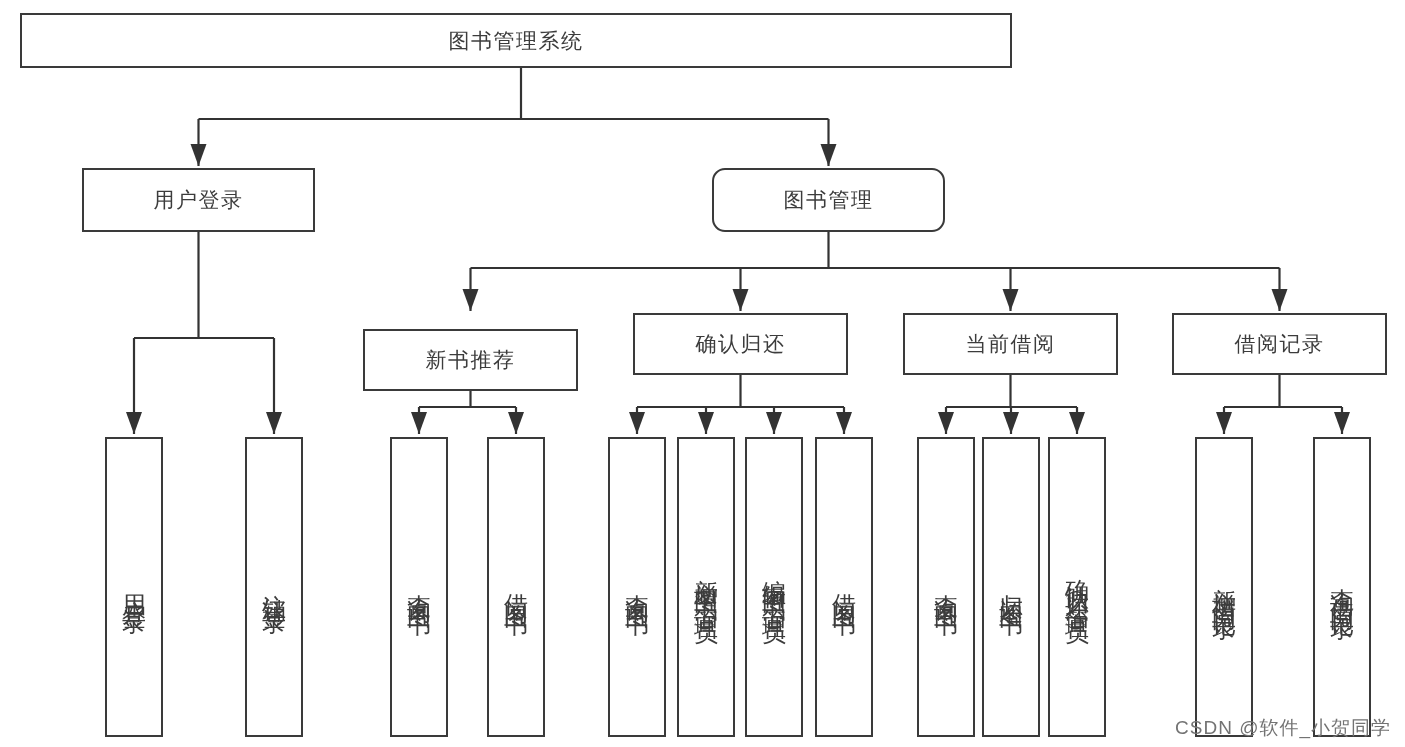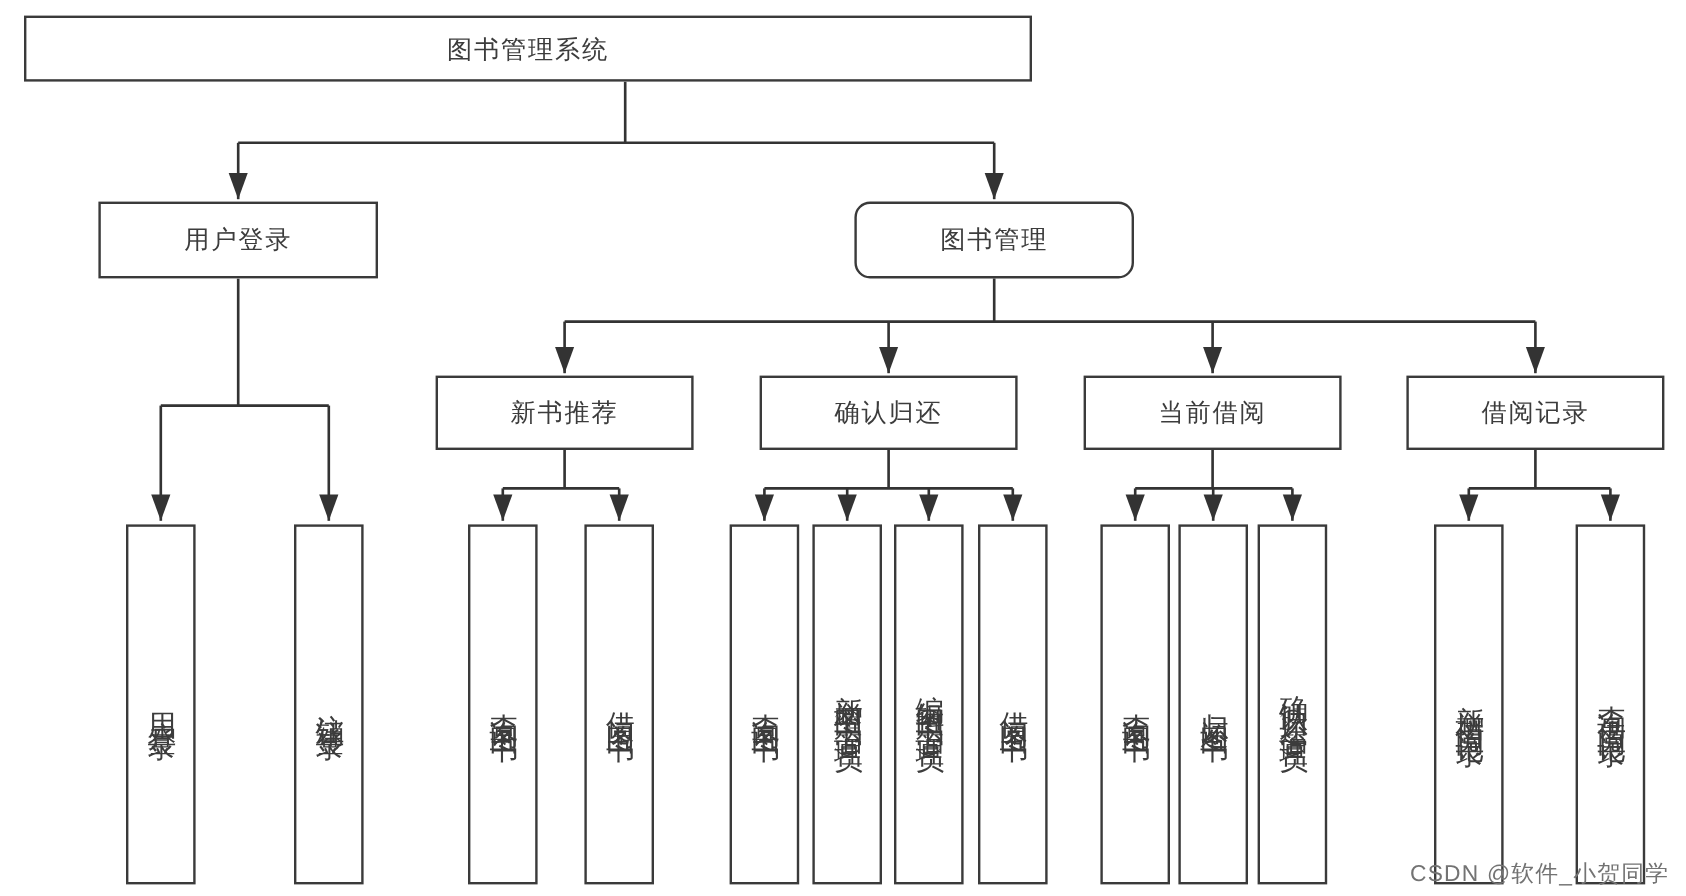--- a/index.html
+++ b/index.html
@@ -13,21 +13,21 @@
   svg.wires { position:absolute; left:0; top:0; width:1405px; height:747px; }
   .box {
     position:absolute;
     background:#ffffff;
     border:2.5px solid #3a3a3a;
     box-sizing:border-box;
     display:flex; align-items:center; justify-content:center;
     color:#3c3c3c;
   }
   .hbox { font-size:21px; letter-spacing:1.5px; }
-  .root  { left:20px;  top:13px;  width:840px; height:55px; }
+  .root  { left:20px;  top:13px;  width:992px; height:55px; }
   .lvl2  { top:168px; width:233px; height:64px; }
   .lvl3  { top:313px; width:215px; height:62px; }
   .vbox {
     top:437px; width:58px; height:300px;
     writing-mode:vertical-rl;
     font-size:24px;
     letter-spacing:6px;
     line-height:1;
   }
   .watermark {
@@ -83,21 +83,21 @@
     <span>图书管理系统</span>
   </div>
 
   <div class="box hbox lvl2" style="left:82px;">
     <span>用户登录</span>
   </div>
   <div class="box hbox lvl2" style="left:712px;border-radius:13px;">
     <span>图书管理</span>
   </div>
 
-  <div class="box hbox lvl3" style="left:363px;">
+  <div class="box hbox lvl3" style="left:363px;margin-top:16px;">
     <span>新书推荐</span>
   </div>
   <div class="box hbox lvl3" style="left:633px;">
     <span>确认归还</span>
   </div>
   <div class="box hbox lvl3" style="left:903px;">
     <span>当前借阅</span>
   </div>
   <div class="box hbox lvl3" style="left:1172px;">
     <span>借阅记录</span>

